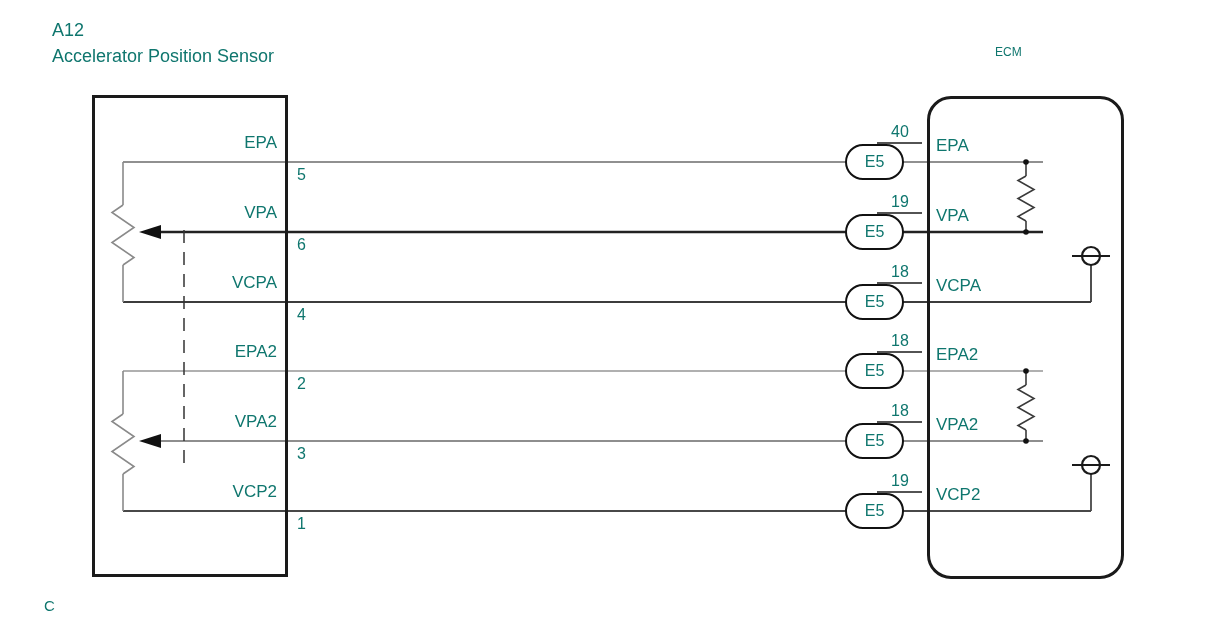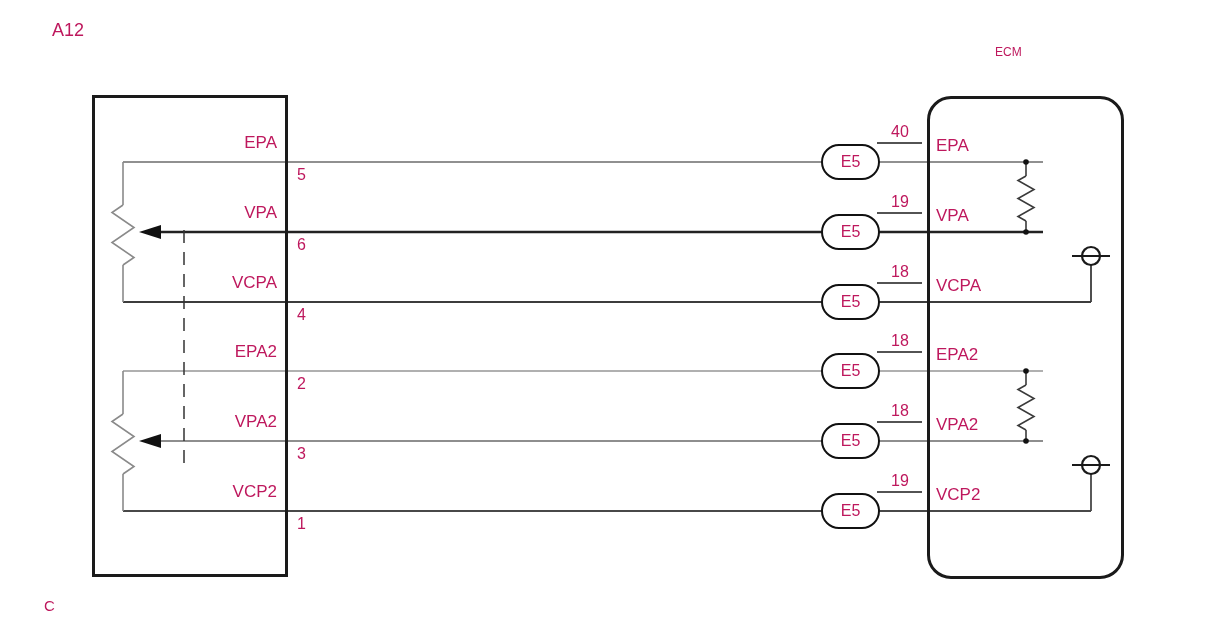--- a/index.html
+++ b/index.html
@@ -1,35 +1,35 @@
 <!DOCTYPE html>
 <html><head>
 <meta charset="utf-8">
 <style>
   html,body{margin:0;padding:0;background:#fff;}
   #canvas{
     position:relative;width:1212px;height:634px;background:#ffffff;overflow:hidden;
-    font-family:"Liberation Sans",sans-serif;color:#be185d;
+    font-family:"Liberation Sans",sans-serif;color:#0f766e;
   }
   #wiring-svg{position:absolute;left:0;top:0;z-index:1;pointer-events:none;}
   .box{position:absolute;box-sizing:border-box;border:3px solid #1a1a1a;background:transparent;z-index:2;}
   #sensor-box{left:92px;top:95px;width:196px;height:482px;}
   #ecm-box{left:927px;top:96px;width:197px;height:483px;border-radius:24px;}
   .t{position:absolute;z-index:4;white-space:nowrap;}
   .a12{left:52px;top:20px;font-size:18px;}
   .name{left:52px;top:46px;font-size:18px;}
   .ecm-title{left:995px;top:45px;font-size:12px;}
   .pagec{left:44px;top:597px;font-size:15px;}
   
   .lbl-left{position:absolute;left:157px;width:120px;top:calc(var(--y) - 29px);
     text-align:right;font-size:17px;z-index:4;white-space:nowrap;}
   .pin-left{position:absolute;left:297px;top:calc(var(--y) + 4px);font-size:16px;z-index:4;}
   .pin-ecm{position:absolute;left:871px;width:58px;top:calc(var(--y) - 39px);
     text-align:center;font-size:16px;z-index:4;}
-  .oval{position:absolute;left:821px;top:calc(var(--y) - 18px);width:59px;height:36px;
+  .oval{position:absolute;left:845px;top:calc(var(--y) - 18px);width:59px;height:36px;
     box-sizing:border-box;border:2.5px solid #111;border-radius:18px;background:#fff;
     display:flex;align-items:center;justify-content:center;font-size:16px;z-index:3;}
   .lbl-ecm{position:absolute;left:936px;top:calc(var(--y) - 26px);font-size:17px;z-index:4;white-space:nowrap;}
 </style>
 </head>
 <body>
 
 <div id="canvas">
 
   <svg id="wiring-svg" width="1212" height="634" viewBox="0 0 1212 634">
@@ -75,20 +75,21 @@
       <line x1="1072" y1="256" x2="1110" y2="256" stroke="#1a1a1a" stroke-width="2.2"></line>
       <line x1="1091" y1="474" x2="1091" y2="511" stroke="#484848" stroke-width="1.8"></line>
       <circle cx="1091" cy="465" r="9" fill="#fff" stroke="#1a1a1a" stroke-width="2.2"></circle>
       <line x1="1072" y1="465" x2="1110" y2="465" stroke="#1a1a1a" stroke-width="2.2"></line>
     </svg>
 
   <div id="sensor-box" class="box"></div>
   <div id="ecm-box" class="box"></div>
 
   <div class="t a12">A12</div>
+  <div class="t name">Accelerator Position Sensor</div>
   <div class="t ecm-title">ECM</div>
   <div class="t pagec">C</div>
 
   <div class="row-group" style="--y: 162px;">
     <div class="lbl-left">EPA</div>
     <div class="pin-left">5</div>
     <div class="pin-ecm">40</div>
     <div class="oval">
         <span>E5</span>
       </div>

